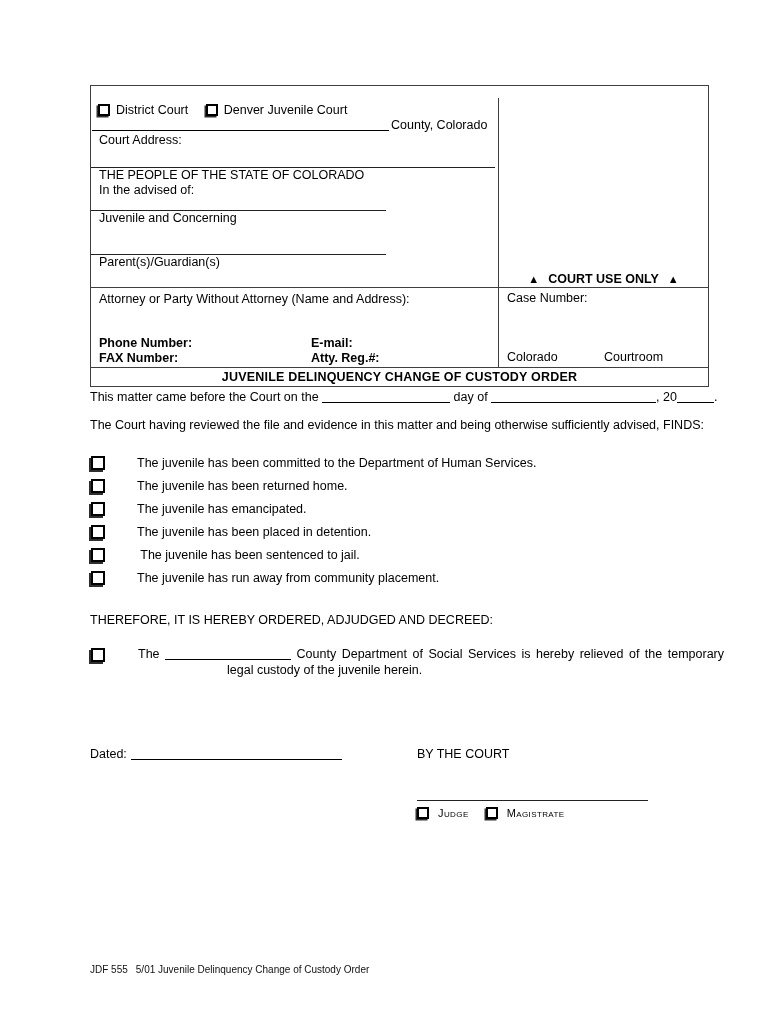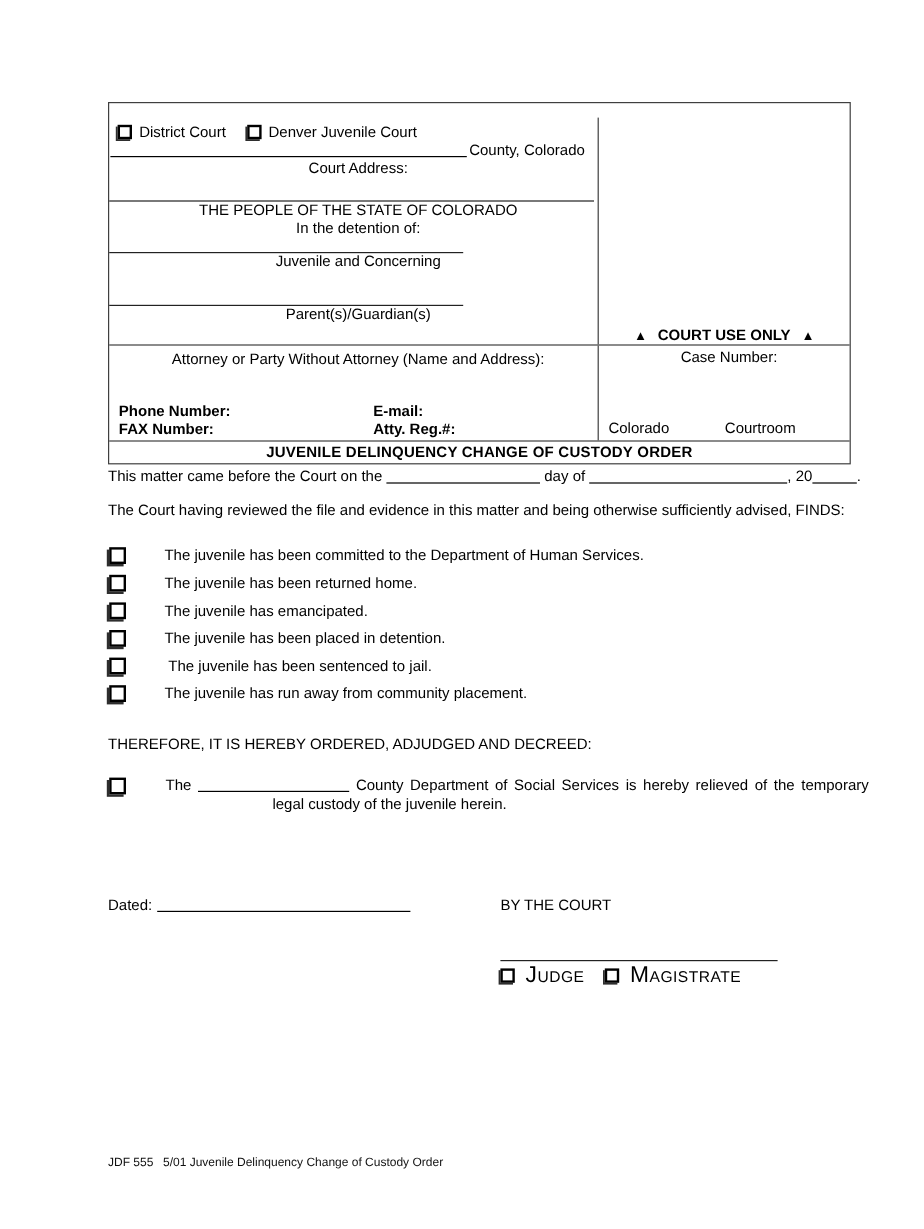--- a/index.html
+++ b/index.html
@@ -16,21 +16,21 @@
   .hdr-row1 { display:flex; height:189px;margin-top:12px; }
   .hdr-row2 { display:flex; height:79px; border-top:1.5px solid #3f3f3f; }
   .cell { box-sizing:border-box; }
   .caption-cell, .atty-cell { width:408px; border-right:1.5px solid #3f3f3f; }
   .courtuse-cell { flex:1; display:flex; align-items:flex-end; justify-content:center; padding-bottom:1px; }
   .case-cell { flex:1; display:flex; flex-direction:column; justify-content:space-between;
                padding-top:3px; padding-bottom:2px; }
   .hdr-title { border-top:1.5px solid #3f3f3f; height:18px; line-height:18px;
                text-align:center; font-weight:700; letter-spacing:0.2px; }
 
-  .pad-line { padding-left:8px; line-height:15px;text-align:center; }
+  .pad-line { padding-left:8px; line-height:15px; }
   .cbline { padding:4px 0 0 7px; line-height:16px; height:16px; }
   .county-line { line-height:15px; padding-left:1px; }
 
   .blank { display:inline-block; border-bottom:1px solid #000; height:12px; vertical-align:-2px; }
   .county-blank { width:297px; margin-right:2px; }
 
   .rule-full { height:19px; border-bottom:1.3px solid #222; width:404px; }
   .rule-half { width:295px; border-bottom:1.3px solid #222; }
   .sp1 { height:12px; }
   .sp2 { height:28px; }
@@ -75,21 +75,21 @@
   .b4 { width:126px; }
 
   .dated { left:90px; top:747px; line-height:15px; }
   .b5 { width:211px; margin-left:4px; }
   .bycourt { left:417px; top:747px; line-height:15px; }
 
   .sigline { left:417px; top:786px; width:231px; height:14px; border-bottom:1.2px solid #222; }
   .sigrow { left:417px; top:805px; display:flex; align-items:center; line-height:16px; }
   .sigrow .cbx { margin-right:9px; }
   .sigrow .cbx.mg { margin-left:17px; }
-  .sc { font-variant:small-caps; font-size:19px; letter-spacing:0.4px; }
+  .sc { font-variant:small-caps; font-size:11px; letter-spacing:0.4px; }
 
   .footer { left:90px; top:964px; font-size:10px; color:#111; }
   .fcap { margin-left:8px; }
 </style>
 </head>
 <body>
 
 <div class="page">
 
   <div class="hdr">
@@ -98,21 +98,21 @@
         <div class="cbline">
           <span class="cbx sm"></span><span>District Court</span>
           <span class="cbx sm second"></span><span>Denver Juvenile Court</span>
         </div>
         <div class="county-line">
           <span class="blank county-blank"></span><span>County, Colorado</span>
         </div>
         <div class="pad-line">Court Address:</div>
         <div class="rule-full"></div>
         <div class="pad-line">THE PEOPLE OF THE STATE OF COLORADO</div>
-        <div class="pad-line">In the detention of:</div>
+        <div class="pad-line">In the advised of:</div>
         <div class="rule-half sp1"></div>
         <div class="pad-line">Juvenile and Concerning</div>
         <div class="rule-half sp2"></div>
         <div class="pad-line">Parent(s)/Guardian(s)</div>
       </div>
       <div class="cell courtuse-cell">
         <div class="courtuse">
           <span class="tri">▲</span><span class="cu-label">COURT USE ONLY</span><span class="tri">▲</span>
         </div>
       </div>

